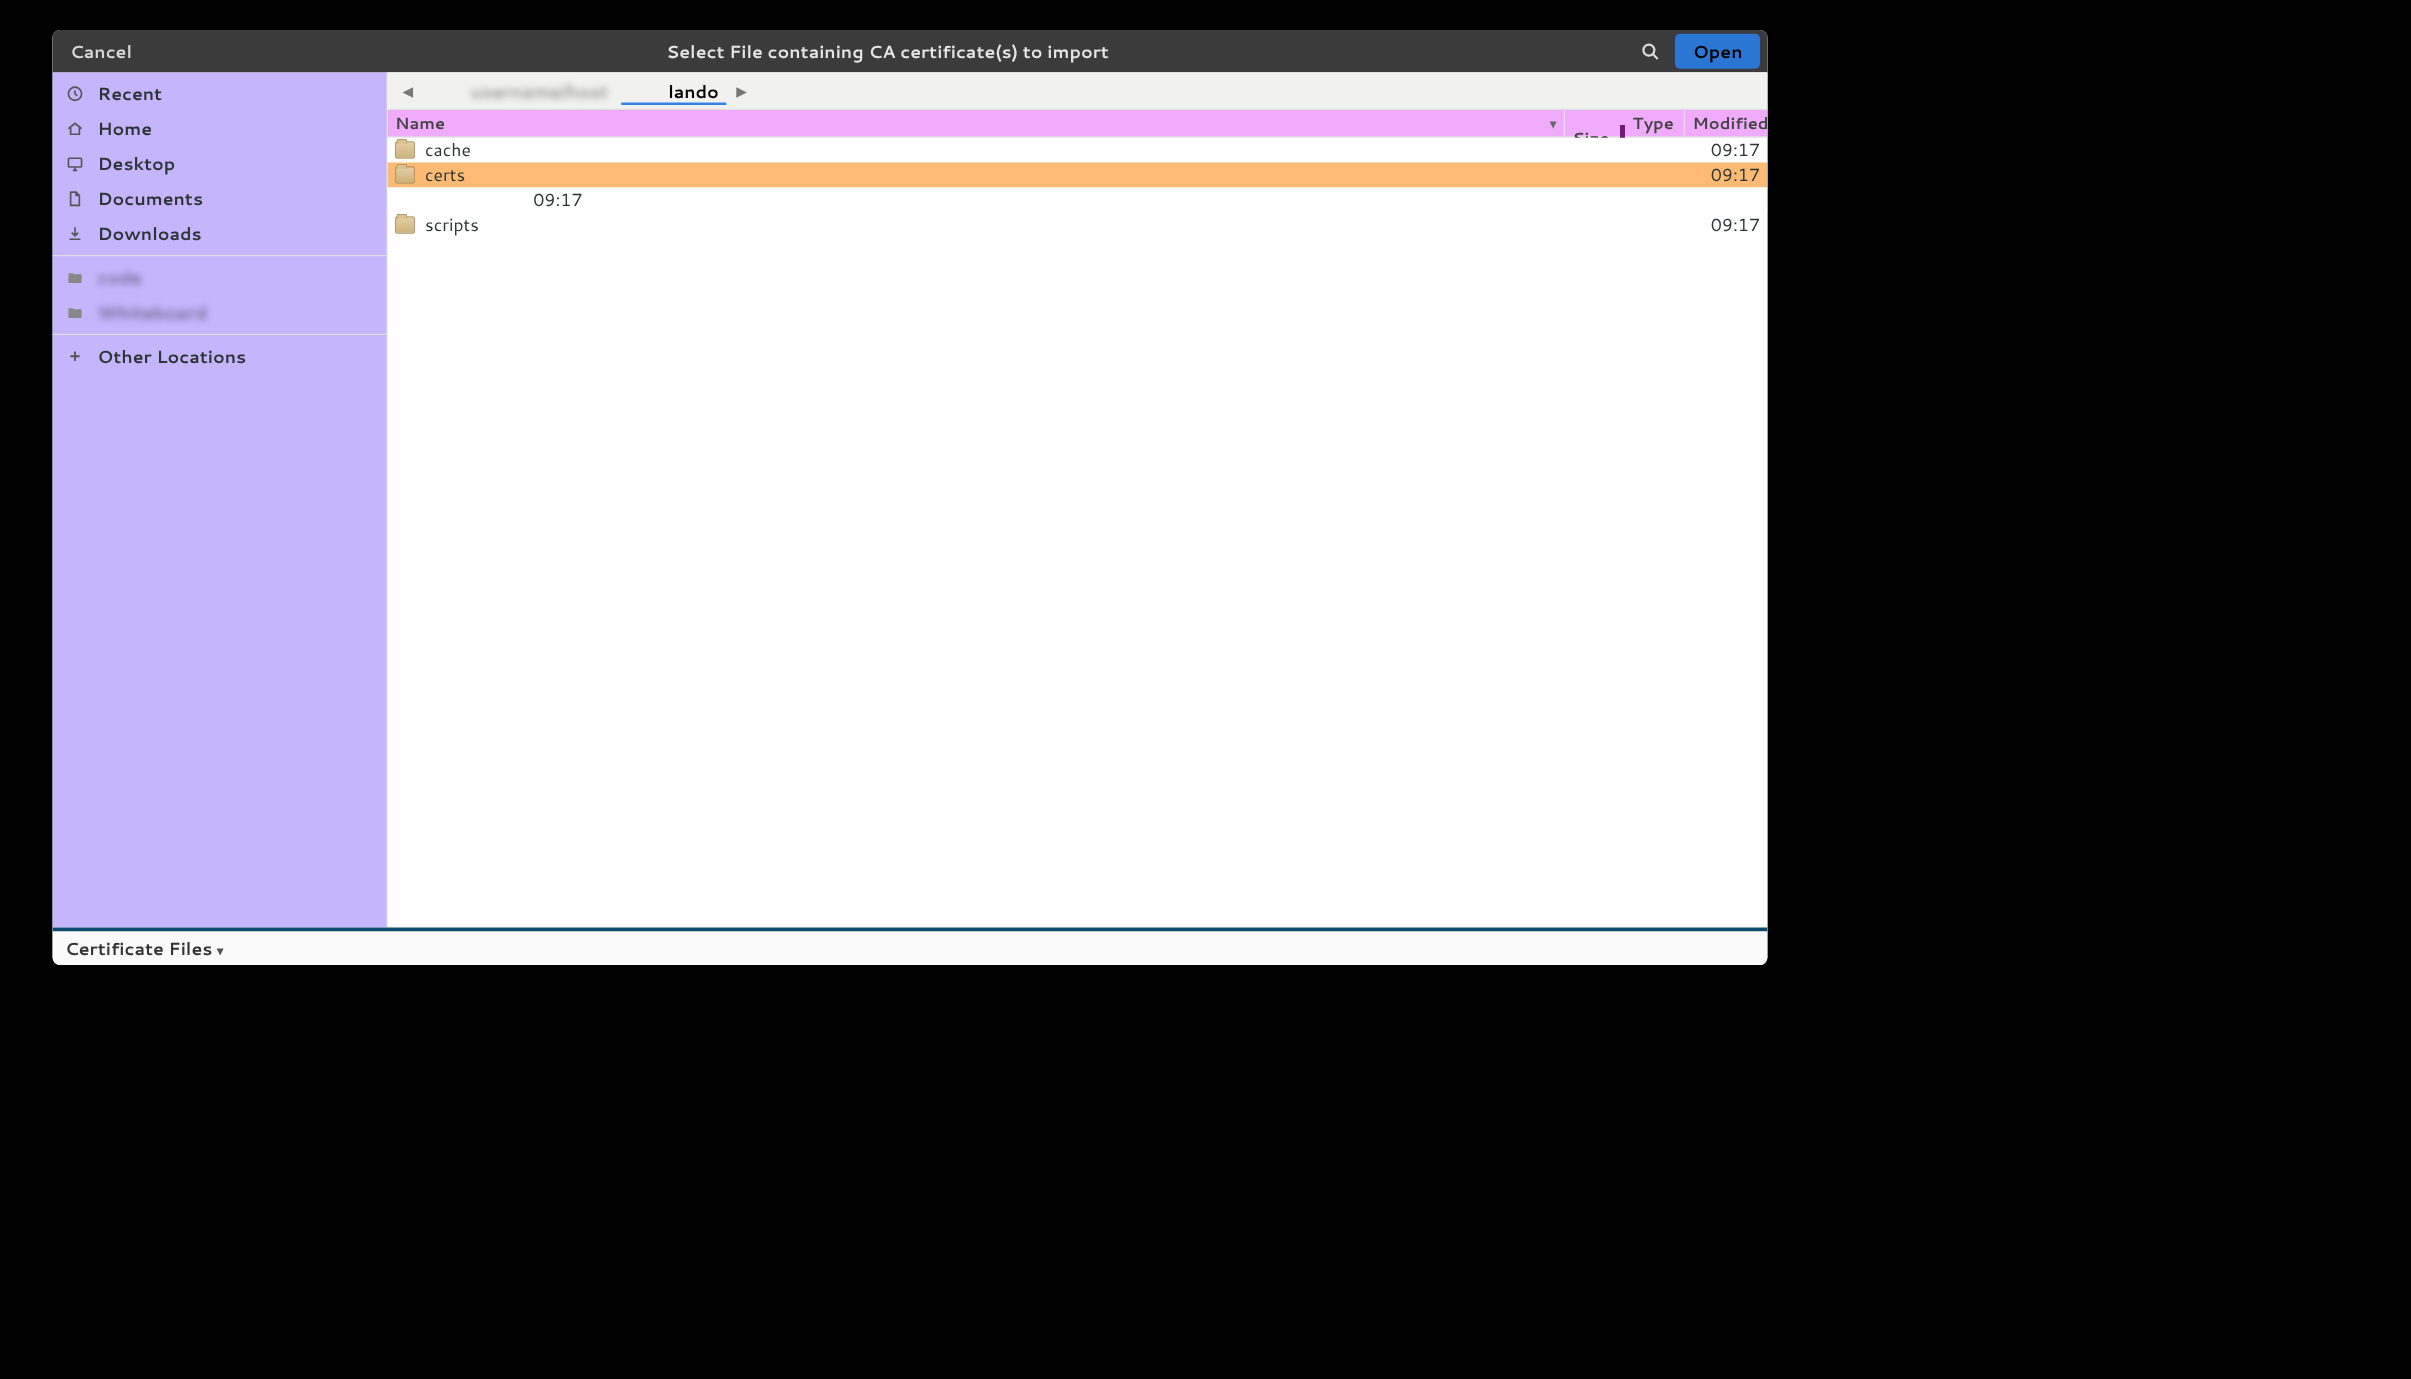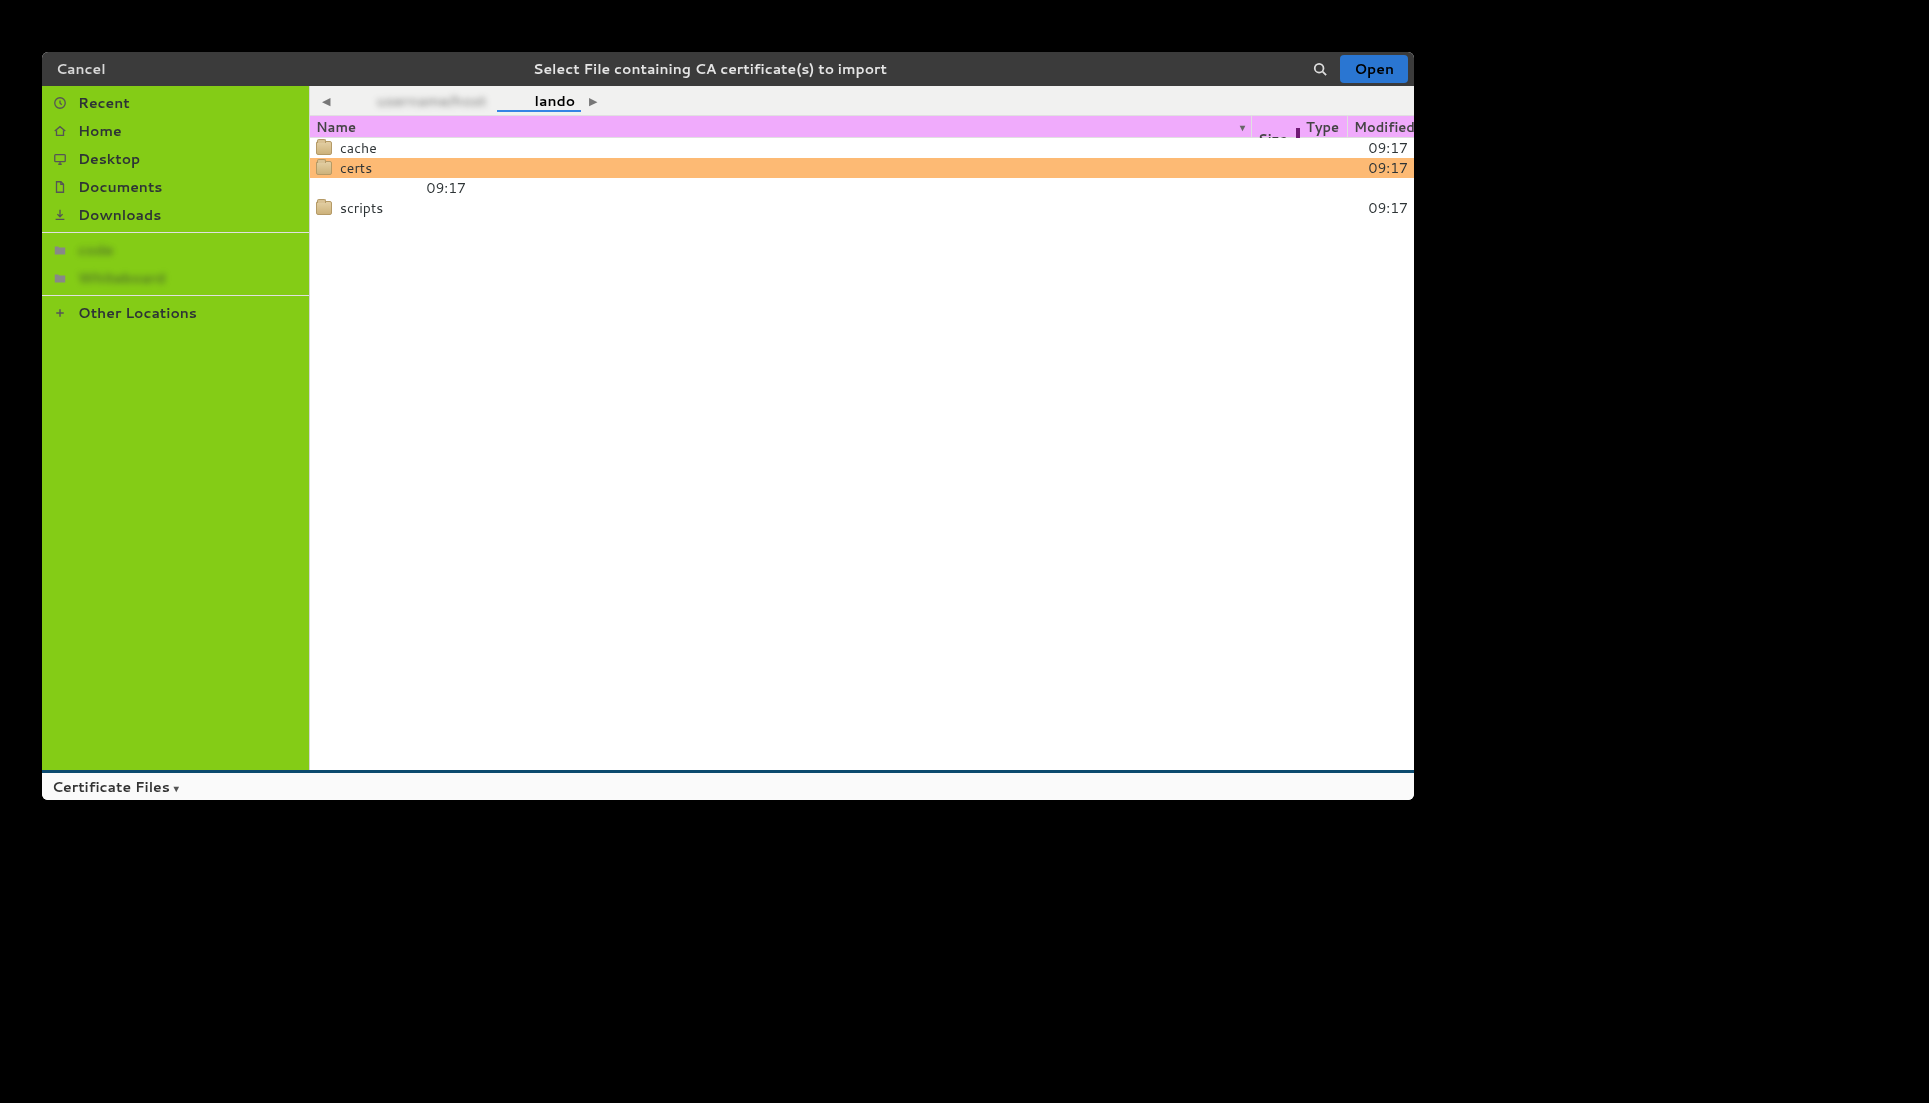--- a/index.html
+++ b/index.html
@@ -8,21 +8,21 @@
     font-family: "Cantarell", "Segoe UI", sans-serif;
     font-size: 14px;
     color: #2e3436;
     width: 1929px;
     height: 1103px;
     position: relative;
   }
   .dialog {
     position: absolute;
     left: 42px;
-    top: 52px;
+    top: 24px;
     width: 1372px;
     height: 748px;
     background: #fff;
     border-radius: 6px;
     overflow: hidden;
     display: flex;
     flex-direction: column;
     box-shadow: 0 2px 10px rgba(0,0,0,.5);
   }
   .titlebar {
@@ -59,21 +59,21 @@
     font-weight: 700;
     cursor: pointer;
   }
   .body {
     flex: 1;
     display: flex;
     min-height: 0;
   }
   .sidebar {
     width: 268px;
-    background: #84cc16;
+    background: #c4b5fd;
     border-right: 1px solid #d6d6d6;
     display: flex;
     flex-direction: column;
   }
   .sidebar-section {
     border-bottom: 1px solid #e0e0e0;
     padding: 3px 0;
   }
   .sidebar-item {
     display: flex;

